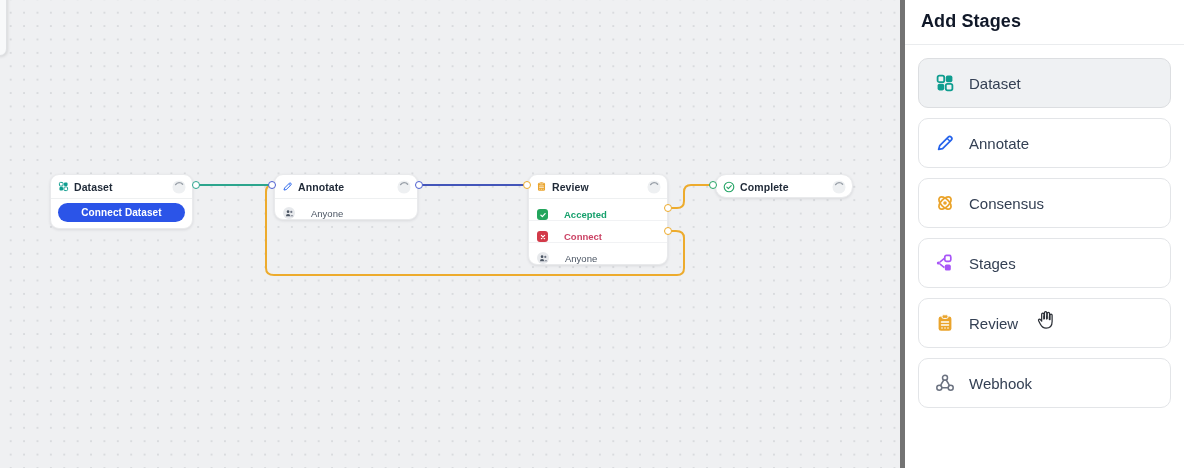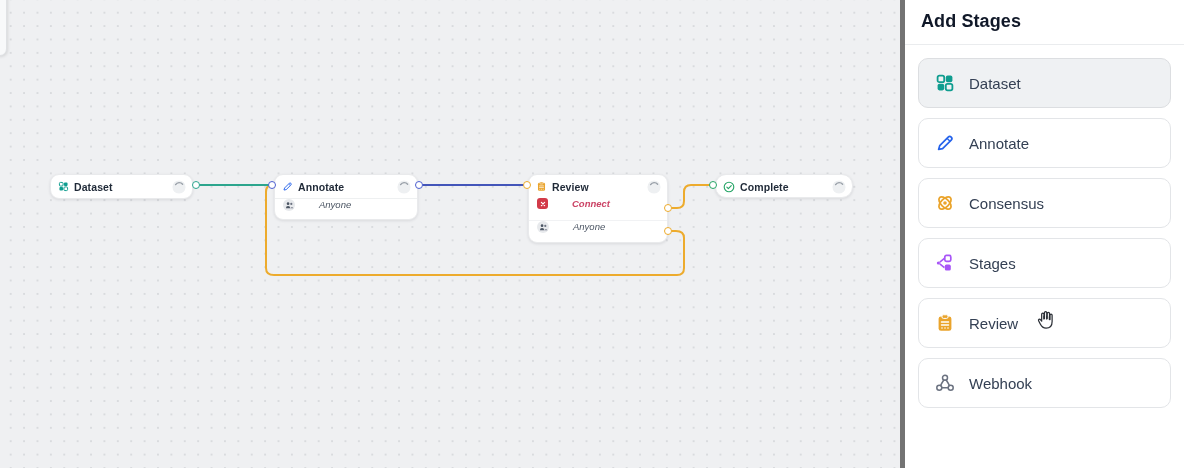--- a/index.html
+++ b/index.html
@@ -52,23 +52,23 @@
 
   .connect-btn-wrap { padding:4px 7px 6px; }
   .connect-btn {
     display:block; width:100%; height:19px; border:none; cursor:pointer;
     background:#2b54e8; color:#fff; border-radius:10px;
     font-family:"Liberation Sans", sans-serif;
     font-size:10px; font-weight:700; letter-spacing:.1px;
   }
 
   .node-row {
-    display:flex; align-items:flex-start; gap:24px;
+    display:flex; align-items:flex-end; gap:16px;
     height:21px; padding:0 8px;
-    font-size:9.5px; color:#4b5563;font-style:italic;
+    font-size:9.5px; color:#4b5563;
   }
   .node-review .node-row { height:22px; }
   .node-review .node-row + .node-row { border-top:1px solid #f1f2f4; }
   .row-label { font-weight:500; }
   .row-accepted .row-label { color:#16a06c; font-weight:600; }
   .row-rejected .row-label { color:#cb4365; font-weight:600; }
 
   .badge {
     width:12px; height:12px; flex:0 0 auto; border-radius:50%;
     background:#e7e9ec; display:flex; align-items:center; justify-content:center;
@@ -131,20 +131,23 @@
           <rect x="2.6" y="2.6" width="6.6" height="6.6" rx="1.8" fill="none" stroke="#0f9d8f" stroke-width="1.8"></rect>
           <rect x="10.8" y="2.6" width="6.6" height="6.6" rx="1.8" fill="#0f9d8f"></rect>
           <rect x="2.6" y="10.8" width="6.6" height="6.6" rx="1.8" fill="#0f9d8f"></rect>
           <rect x="10.8" y="10.8" width="6.6" height="6.6" rx="1.8" fill="none" stroke="#0f9d8f" stroke-width="1.8"></rect>
         </svg>
         <span class="node-title">Dataset</span>
         <svg class="spinner" width="14" height="14" viewBox="0 0 14 14">
           <circle cx="7" cy="7" r="6.6" fill="#eef0f2"></circle>
           <path d="M3.6 4.6 A4.3 4.3 0 0 1 10.6 4.2" fill="none" stroke="#9aa1a9" stroke-width="1.4" stroke-linecap="round"></path>
         </svg>
+      </div>
+      <div class="node-body-divider connect-btn-wrap">
+        <button class="connect-btn">Connect Dataset</button>
       </div>
     </div>
 
     <div class="node node-annotate">
       <div class="node-header">
         <svg class="stage-icon" width="11" height="11" viewBox="0 0 20 20">
           <path d="M3.6 16.4 l1.1-3.7 L13.2 4.2 a2.1 2.1 0 0 1 3 3 L7.6 15.7 z" fill="none" stroke="#2563eb" stroke-width="1.7" stroke-linejoin="round"></path>
           <path d="M12.2 5.4 l2.8 2.8" stroke="#2563eb" stroke-width="1.4"></path>
         </svg>
         <span class="node-title">Annotate</span>
@@ -175,20 +178,28 @@
           <circle cx="7" cy="15" r=".8" fill="#fff"></circle>
             <circle cx="10" cy="15" r=".8" fill="#fff"></circle>
             <circle cx="13" cy="15" r=".8" fill="#fff"></circle>
         </svg>
         <span class="node-title">Review</span>
         <svg class="spinner" width="14" height="14" viewBox="0 0 14 14">
           <circle cx="7" cy="7" r="6.6" fill="#eef0f2"></circle>
           <path d="M3.6 4.6 A4.3 4.3 0 0 1 10.6 4.2" fill="none" stroke="#9aa1a9" stroke-width="1.4" stroke-linecap="round"></path>
         </svg>
       </div>
+      <div class="node-row node-body-divider row-accepted">
+        <span class="badge badge-square badge-green">
+          <svg width="8" height="8" viewBox="0 0 10 10">
+              <path d="M2.4 5.3 L4.2 7 L7.6 3.2" fill="none" stroke="#fff" stroke-width="1.5" stroke-linecap="round" stroke-linejoin="round"></path>
+            </svg>
+        </span>
+        <span class="row-label">Accepted</span>
+      </div>
       <div class="node-row row-rejected">
         <span class="badge badge-square badge-red">
           <svg width="8" height="8" viewBox="0 0 10 10">
               <path d="M3 3 L7 7 M7 3 L3 7" stroke="#fff" stroke-width="1.5" stroke-linecap="round"></path>
             </svg>
         </span>
         <span class="row-label">Connect</span>
       </div>
       <div class="node-row">
         <span class="badge">

